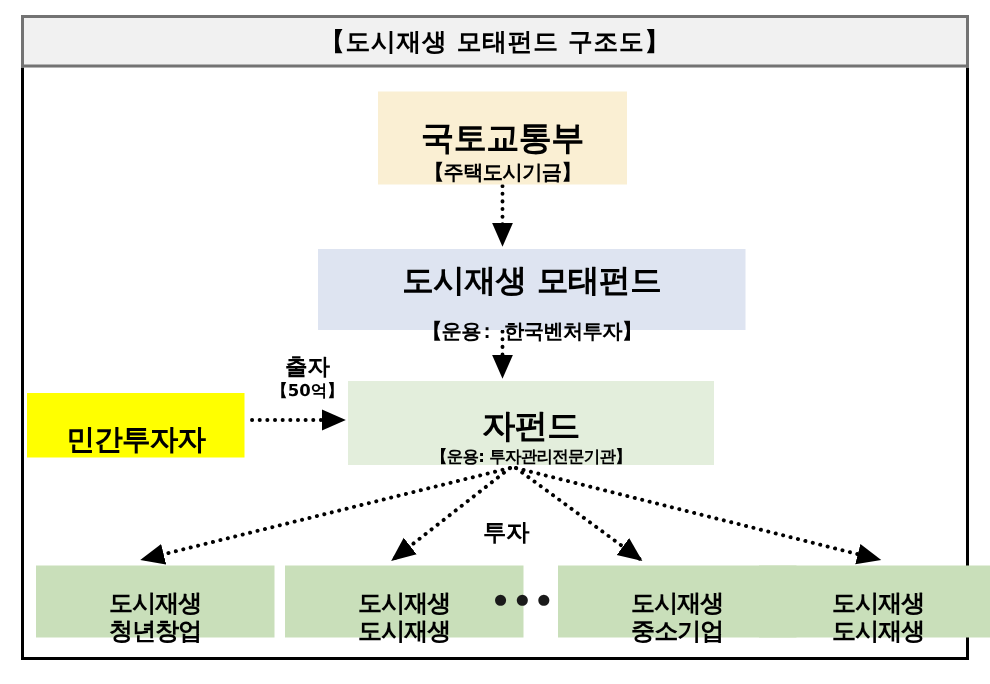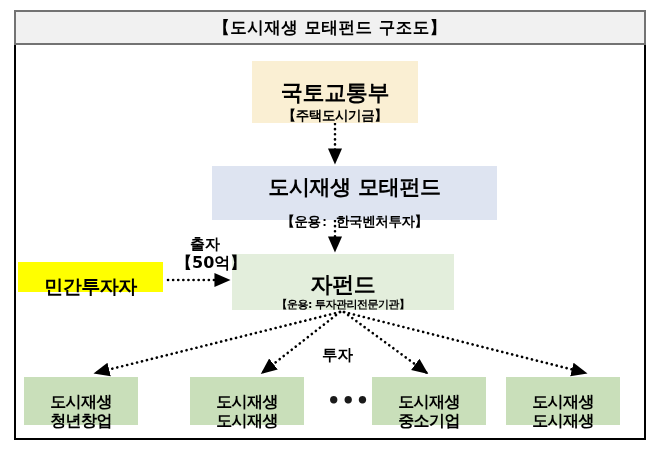--- a/index.html
+++ b/index.html
@@ -83,58 +83,58 @@
   
   #node-motherfund {
     left: 212px; top: 166px; width: 285px; height: 54px;
     background: #dee4f1;
   }
   #node-motherfund .n-main { font-size: 21px; letter-spacing: -0.3px; }
   #node-motherfund .n-sub  { font-size: 13.5px; margin-top: 16px; letter-spacing: -0.4px; font-family: Liberation Mono, monospace; }
 
   
   #node-private {
-    left: 18px; top: 262px; width: 145px; height: 30px;
+    left: 18px; top: 262px; width: 145px; height: 43px;
     background: #ffff00;
   }
   #node-private .n-main { font-size: 19px; letter-spacing: -0.5px; }
 
   
   #node-subfund {
-    left: 232px; top: 254px; width: 222px; height: 56px;
+    left: 232px; top: 254px; width: 244px; height: 56px;
     background: #e3eedc;
   }
   #node-subfund .n-main { font-size: 22px; letter-spacing: -0.3px; }
   #node-subfund .n-sub  { font-size: 11px; margin-top: 2px; letter-spacing: -0.5px; }
 
   
   .leaf {
     top: 377px;
-    width: 114px;
+    width: 159px;
     height: 48px;
     background: #c9dfba;
   }
   .leaf .n-main { font-size: 16px; letter-spacing: -0.6px; }
   .leaf .n-main + .n-main { margin-top: 1px; }
   #leaf-0 { left: 24px; }
   #leaf-1 { left: 190px; }
   #leaf-2 { left: 372px; }
   #leaf-3 { left: 506px; }
 
   
   .edge-label {
     position: absolute;
     font-weight: bold;
     color: #000000;
     white-space: nowrap;
   }
   #label-invest-200 { left: 352px; top: 133px; font-size: 15px; }
   #label-invest-200 .amt { font-size: 12.5px; }
   #label-invest-50  { left: 176px; top: 235px; font-size: 15px; text-align: center; width: 58px; }
-  #label-invest-50 .amt { display: block; font-size: 16px; margin-top: -1px; }
+  #label-invest-50 .amt { display: block; font-size: 11px; margin-top: -1px; }
   #label-tuja { left: 322px; top: 345px; font-size: 15.5px; }
 
   
   #ellipsis-dots {
     position: absolute;
     left: 327px;
     top: 391px;
     width: 40px;
     text-align: center;
     font-size: 21px;

